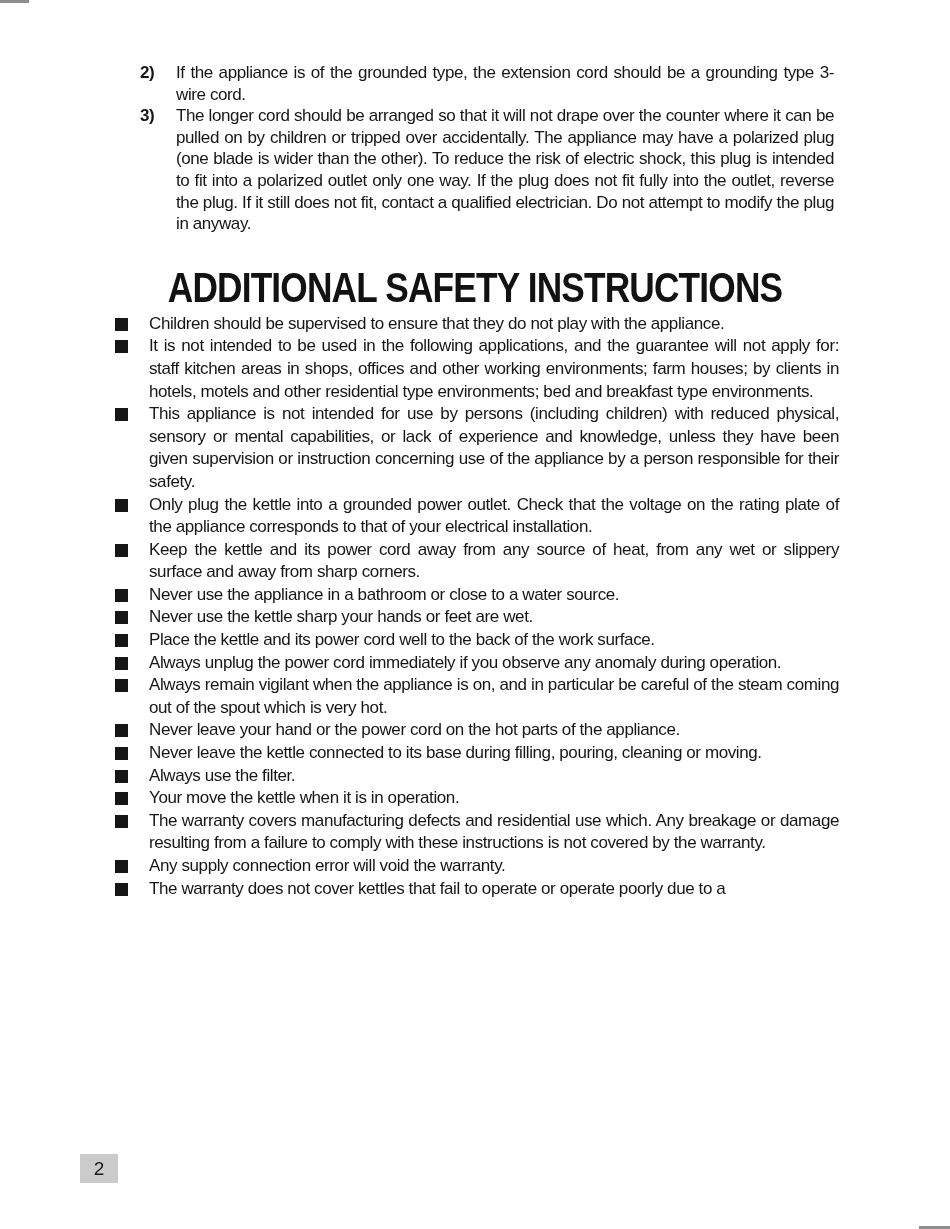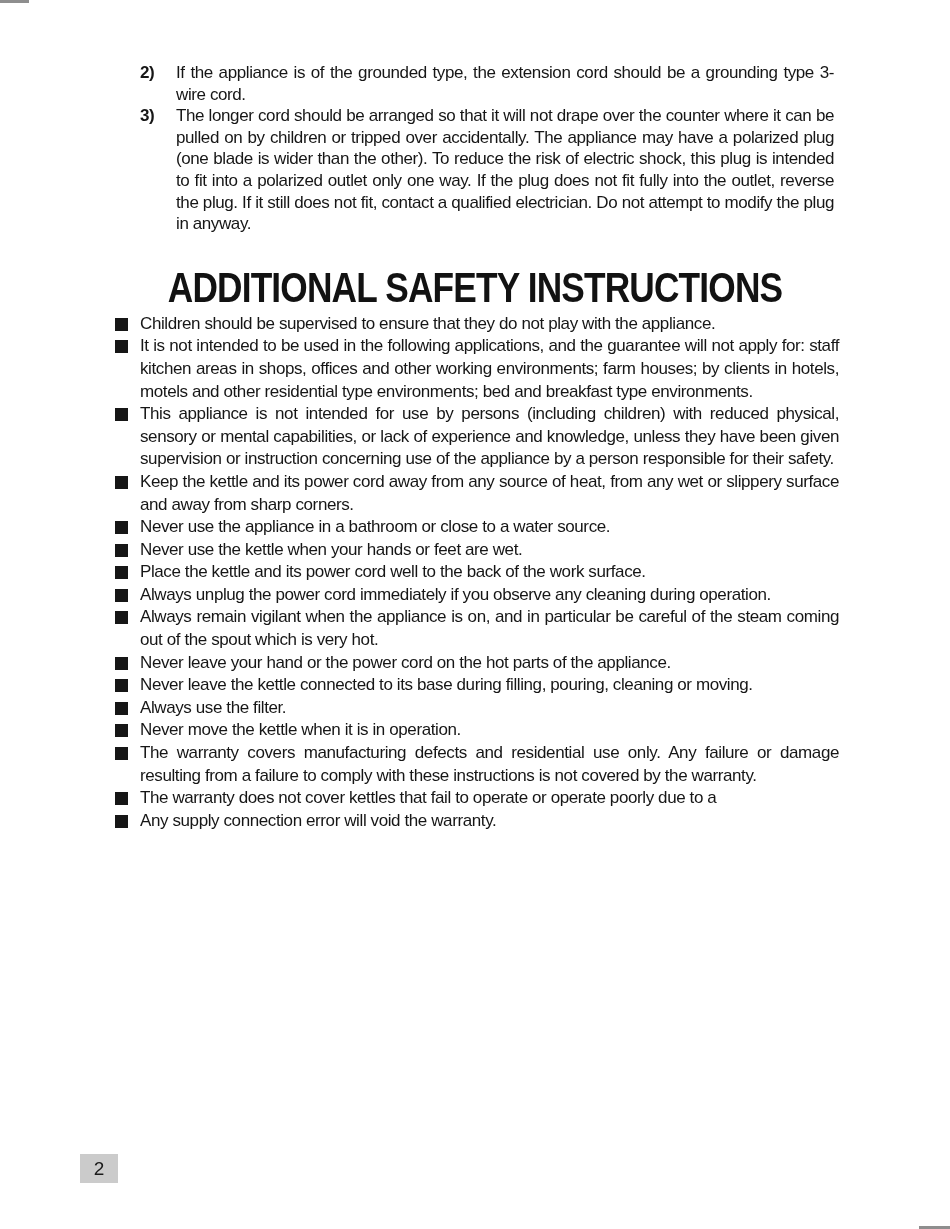--- a/index.html
+++ b/index.html
@@ -66,21 +66,21 @@
 
   
   .bullet-list {
     list-style: none;
     margin: 2px 0 0 115px;
     padding: 0;
     width: 724px;
   }
   .bullet-item {
     position: relative;
-    padding-left: 25px;
+    padding-left: 34px;
     font-size: 17px;
     line-height: 22.6px;
     letter-spacing: -0.4px;
     text-align: justify;
   }
   .bullet-item .sq {
     position: absolute;
     left: 0; top: 5px;
     width: 13px; height: 13px;
     background: #161616;
@@ -118,31 +118,32 @@
     </div>
   </div>
 
   <h1 class="heading">ADDITIONAL SAFETY INSTRUCTIONS</h1>
 
   <ul class="bullet-list">
     <li class="bullet-item"><span class="sq"></span><span>Children should be supervised to ensure that they do not play with the appliance.</span></li>
     <li class="bullet-item"><span class="sq"></span></li>
     <li class="bullet-item"><span class="sq"></span><span>It is not intended to be used in the following applications, and the guarantee will not apply for: staff kitchen areas in shops, offices and other working environments; farm houses; by clients in hotels, motels and other residential type environments; bed and breakfast type environments.</span></li>
     <li class="bullet-item"><span class="sq"></span><span>This appliance is not intended for use by persons (including children) with reduced physical, sensory or mental capabilities, or lack of experience and knowledge, unless they have been given supervision or instruction concerning use of the appliance by a person responsible for their safety.</span></li>
+    <li class="bullet-item"><span class="sq"></span><span>Only plug the kettle into a grounded power outlet. Check that the voltage on the rating plate of the appliance corresponds to that of your electrical installation.</span></li>
     <li class="bullet-item"><span class="sq"></span><span>Keep the kettle and its power cord away from any source of heat, from any wet or slippery surface and away from sharp corners.</span></li>
     <li class="bullet-item"><span class="sq"></span><span>Never use the appliance in a bathroom or close to a water source.</span></li>
-    <li class="bullet-item"><span class="sq"></span><span>Never use the kettle when your hands or feet are wet.</span></li>
+    <li class="bullet-item"><span class="sq"></span><span>Never use the kettle sharp your hands or feet are wet.</span></li>
     <li class="bullet-item"><span class="sq"></span><span>Place the kettle and its power cord well to the back of the work surface.</span></li>
-    <li class="bullet-item"><span class="sq"></span><span>Always unplug the power cord immediately if you observe any cleaning during operation.</span></li>
+    <li class="bullet-item"><span class="sq"></span><span>Always unplug the power cord immediately if you observe any anomaly during operation.</span></li>
     <li class="bullet-item"><span class="sq"></span><span>Always remain vigilant when the appliance is on, and in particular be careful of the steam coming out of the spout which is very hot.</span></li>
     <li class="bullet-item"><span class="sq"></span></li>
     <li class="bullet-item"><span class="sq"></span><span>Never leave your hand or the power cord on the hot parts of the appliance.</span></li>
     <li class="bullet-item"><span class="sq"></span><span>Never leave the kettle connected to its base during filling, pouring, cleaning or moving.</span></li>
     <li class="bullet-item"><span class="sq"></span><span>Always use the filter.</span></li>
-    <li class="bullet-item"><span class="sq"></span><span>Never move the kettle when it is in operation.</span></li>
-    <li class="bullet-item"><span class="sq"></span><span>The warranty covers manufacturing defects and residential use only. Any failure or damage resulting from a failure to comply with these instructions is not covered by the warranty.</span></li>
+    <li class="bullet-item"><span class="sq"></span><span>Your move the kettle when it is in operation.</span></li>
+    <li class="bullet-item"><span class="sq"></span><span>The warranty covers manufacturing defects and residential use which. Any breakage or damage resulting from a failure to comply with these instructions is not covered by the warranty.</span></li>
+    <li class="bullet-item"><span class="sq"></span><span>Any supply connection error will void the warranty.</span></li>
     <li class="bullet-item"><span class="sq"></span><span>The warranty does not cover kettles that fail to operate or operate poorly due to a</span></li>
-    <li class="bullet-item"><span class="sq"></span><span>Any supply connection error will void the warranty.</span></li>
   </ul>
 
   <div class="page-num">2</div>
 
 </div>
 
 </body></html>

